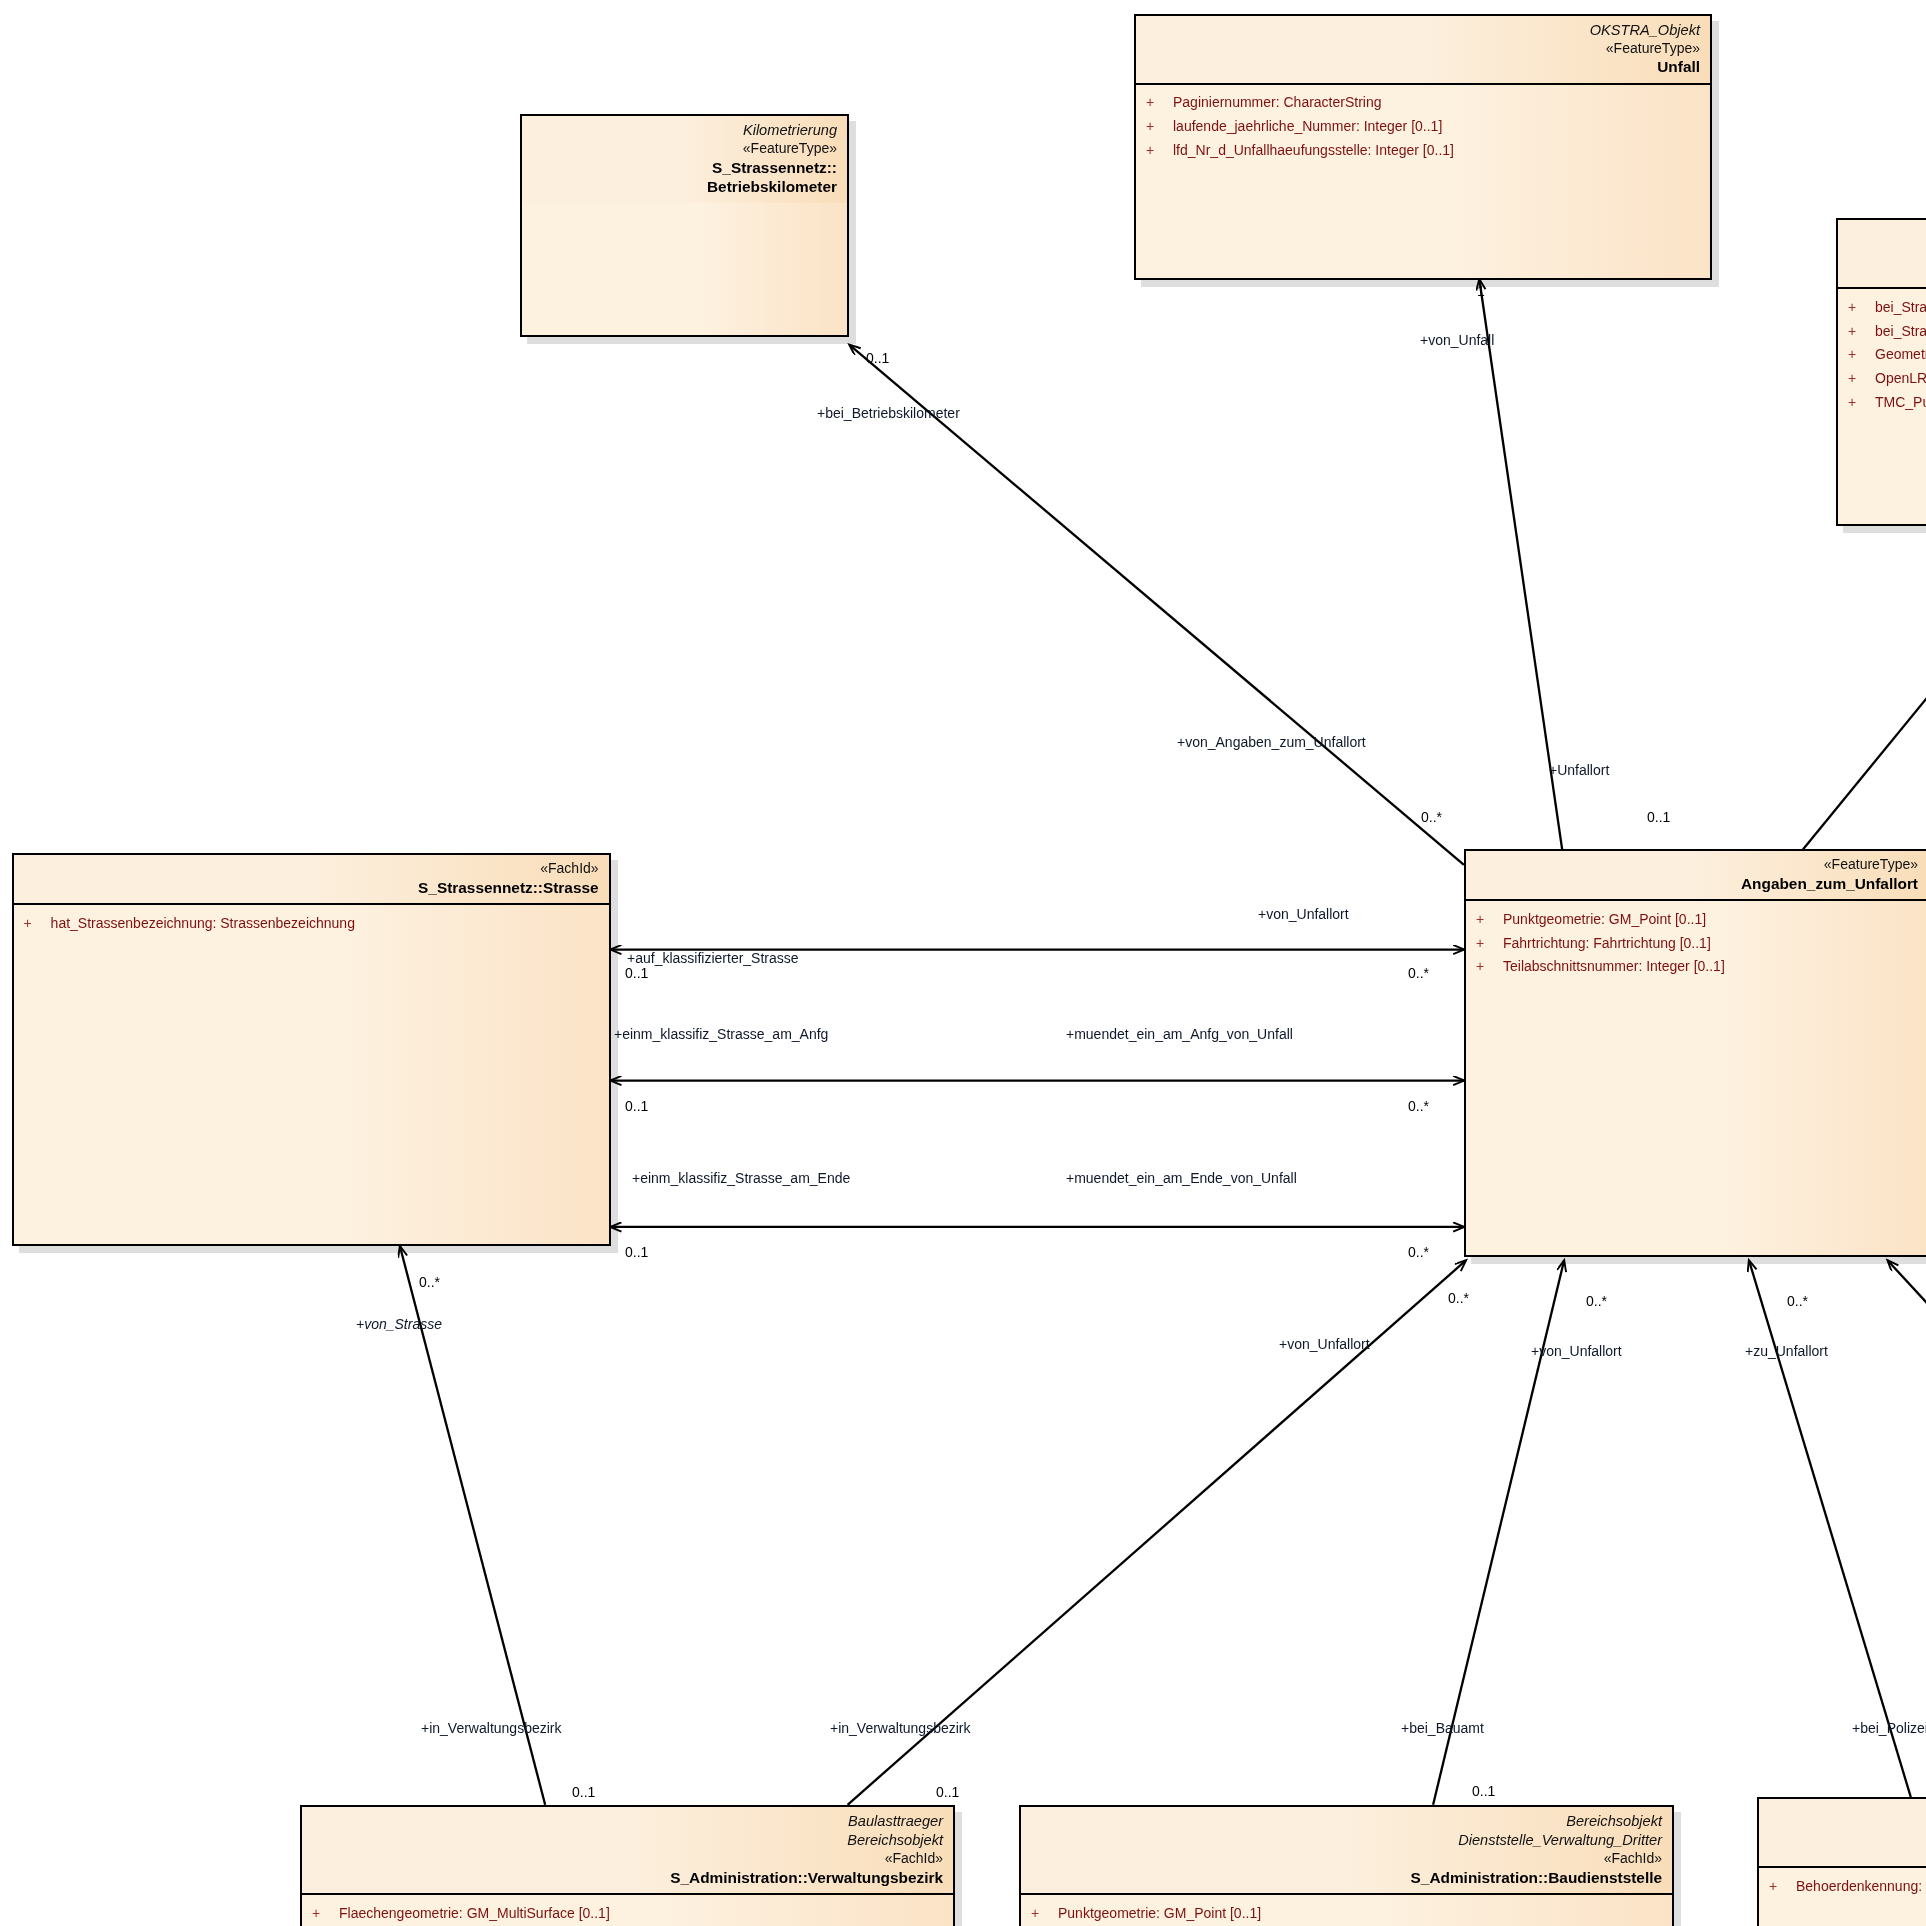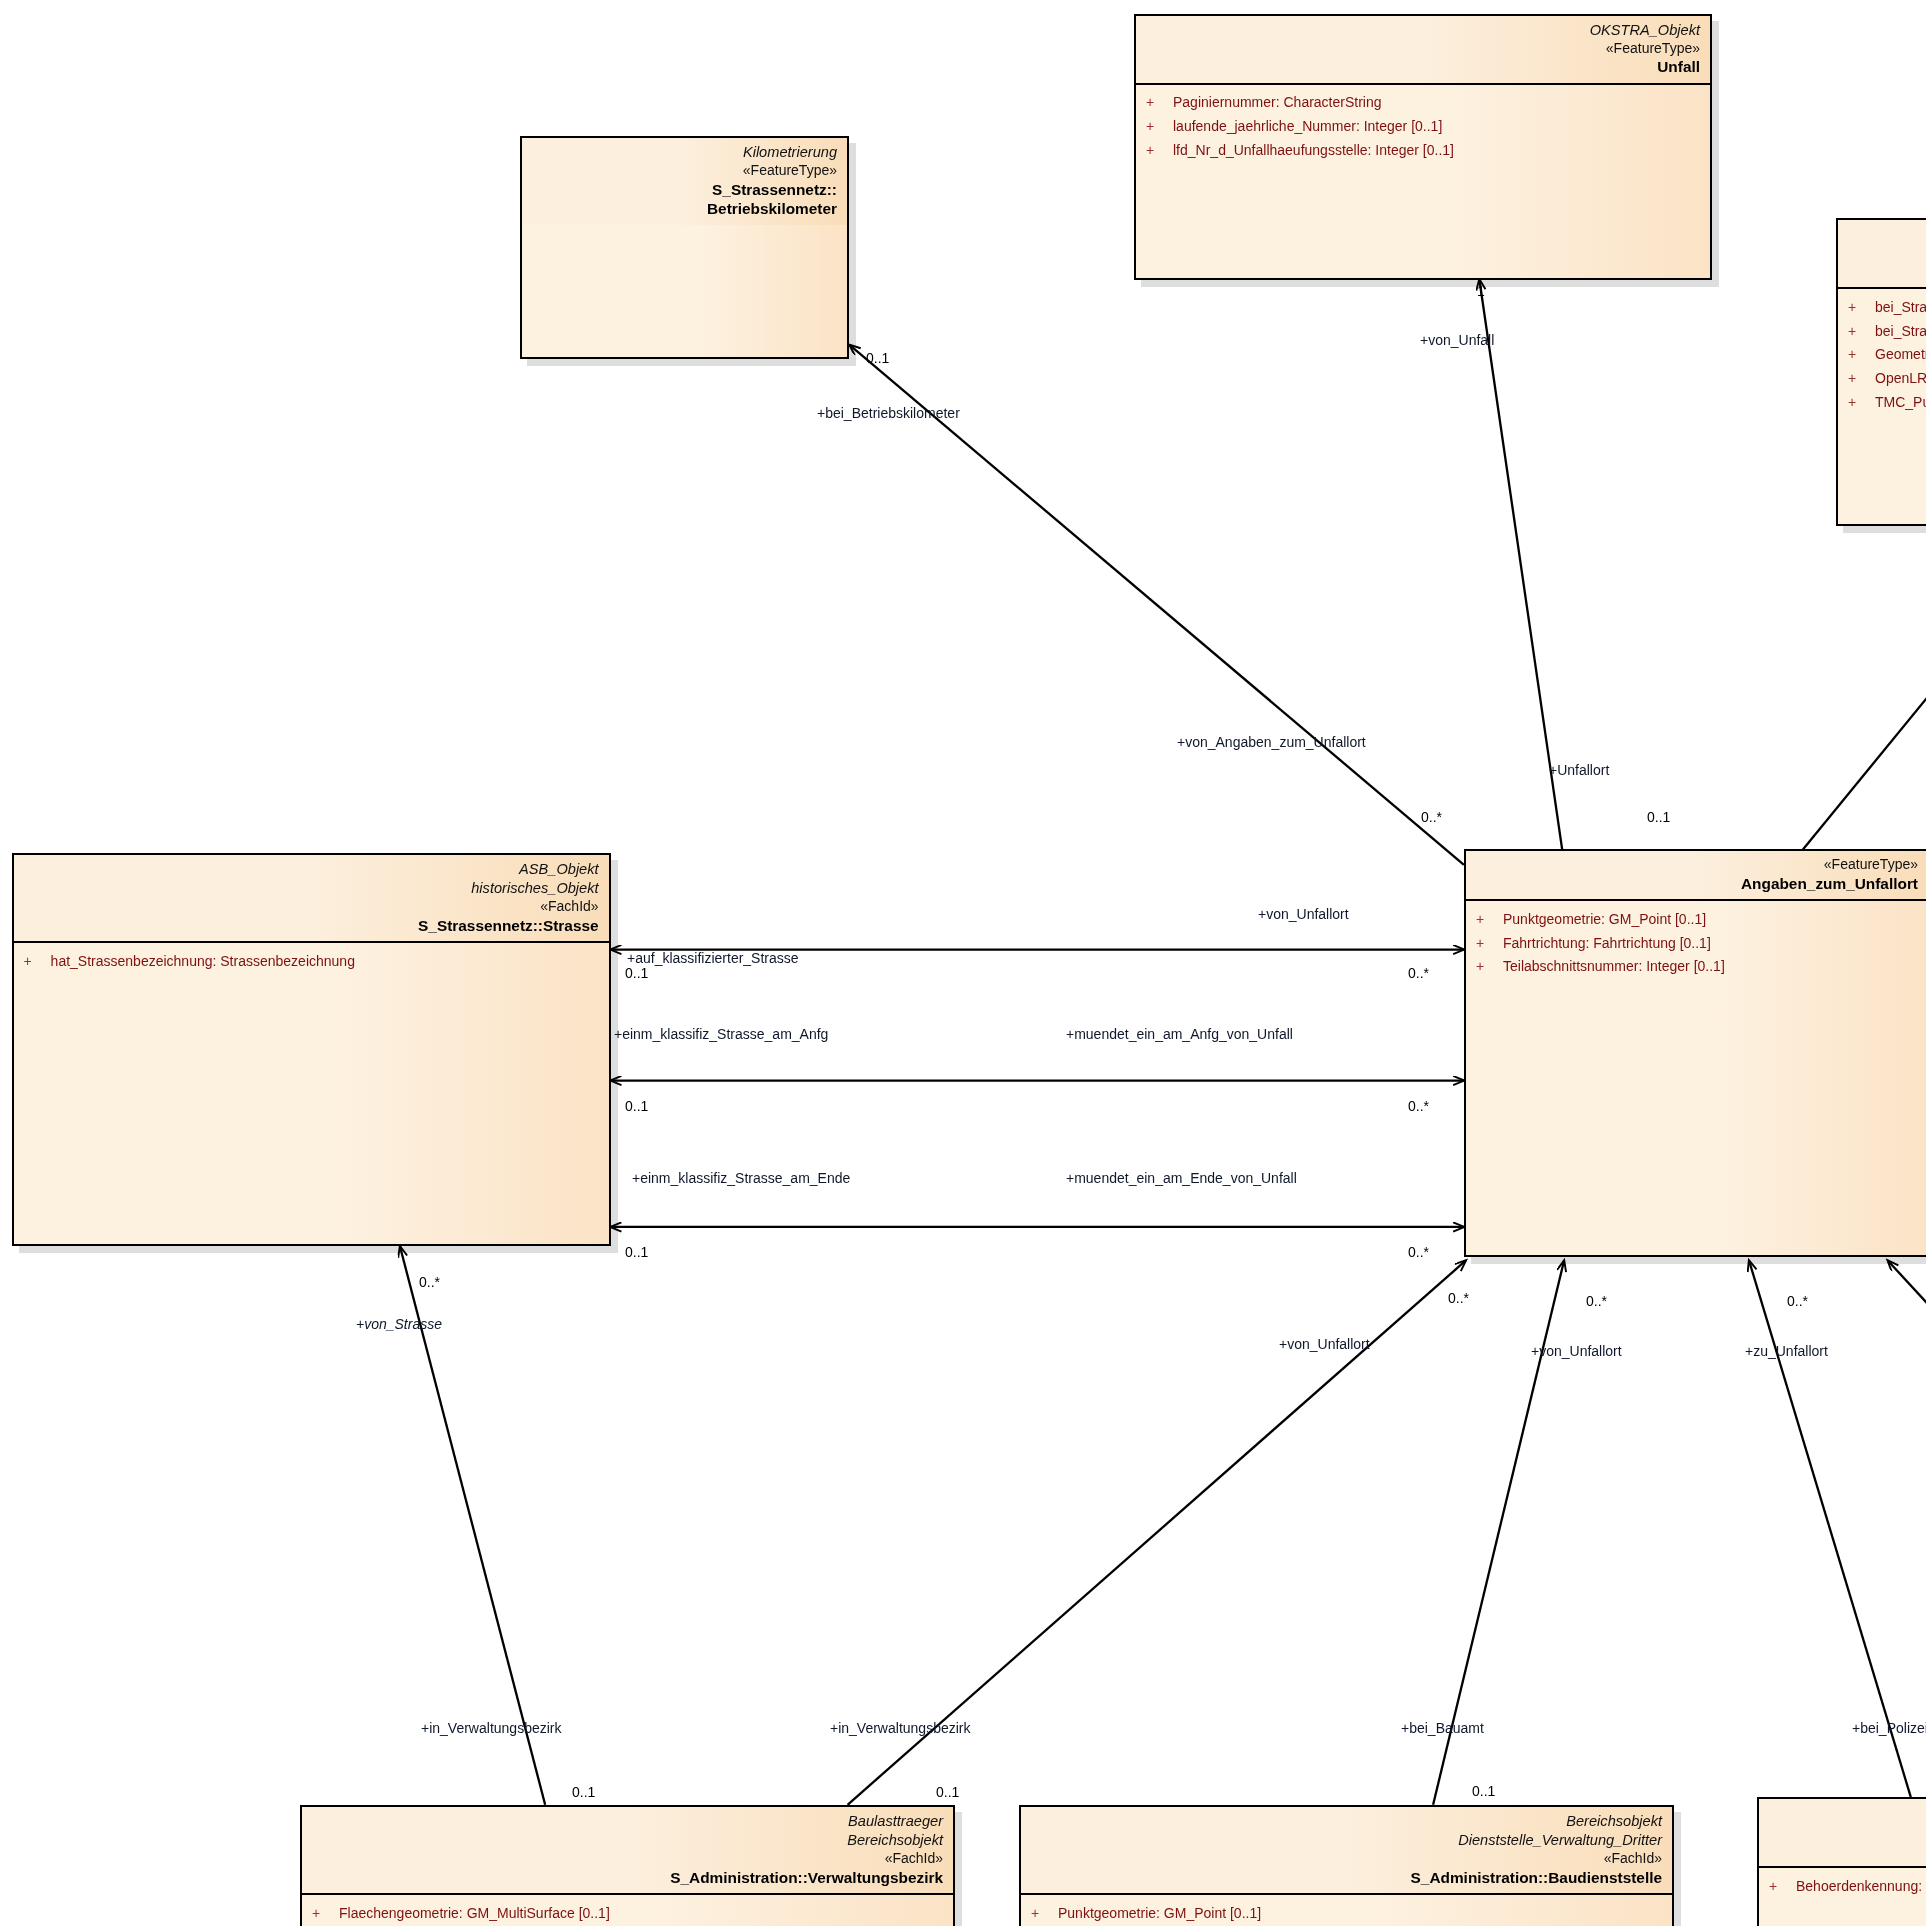--- a/index.html
+++ b/index.html
@@ -59,21 +59,21 @@
       <path d="M1415,4685 L1038,3235" marker-end="url(#openArrow)"></path>
 
       <path d="M2200,4685 L3805,3272" marker-end="url(#openArrow)"></path>
       <path d="M3720,4685 L4060,3272" marker-end="url(#openArrow)"></path>
       <path d="M4960,4665 L4540,3272" marker-end="url(#openArrow)"></path>
       <path d="M6185,4665 L4900,3272" marker-end="url(#openArrow)"></path>
     </g>
   </svg>
 
   <div id="classes-root">
-      <div class="uml-class" style="left: 520px; top: 136px; width: 329px; height: 223px;">
+      <div class="uml-class" style="left: 520px; top: 114px; width: 329px; height: 223px;">
         <div class="uml-head nobar">
           <div class="tags">
             <div>Kilometrierung</div>
           </div>
           <div class="stereo">«FeatureType»</div>
           <div class="cname">S_Strassennetz::</div>
           <div class="cname">Betriebskilometer</div>
         </div>
       </div>
       <div class="uml-class" style="left: 1134px; top: 13.5px; width: 578px; height: 266px;">
@@ -125,24 +125,20 @@
             <span>OpenLR_Punktobjekt: OpenLR_PointLocationReference [0..1]</span>
           </div>
           <div class="attr">
             <span class="vis">+</span>
             <span>TMC_Punktobjekt: TMC_Punktreferenz [0..*]</span>
           </div>
         </div>
       </div>
       <div class="uml-class" style="left: 11.6px; top: 853px; width: 599px; height: 393px;">
         <div class="uml-head">
-          <div class="tags">
-            <div>ASB_Objekt</div>
-            <div>historisches_Objekt</div>
-          </div>
           <div class="stereo">«FachId»</div>
           <div class="cname">S_Strassennetz::Strasse</div>
         </div>
         <div class="uml-attrs">
           <div class="attr">
             <span class="vis">+</span>
             <span>hat_Strassenbezeichnung: Strassenbezeichnung</span>
           </div>
         </div>
       </div>

